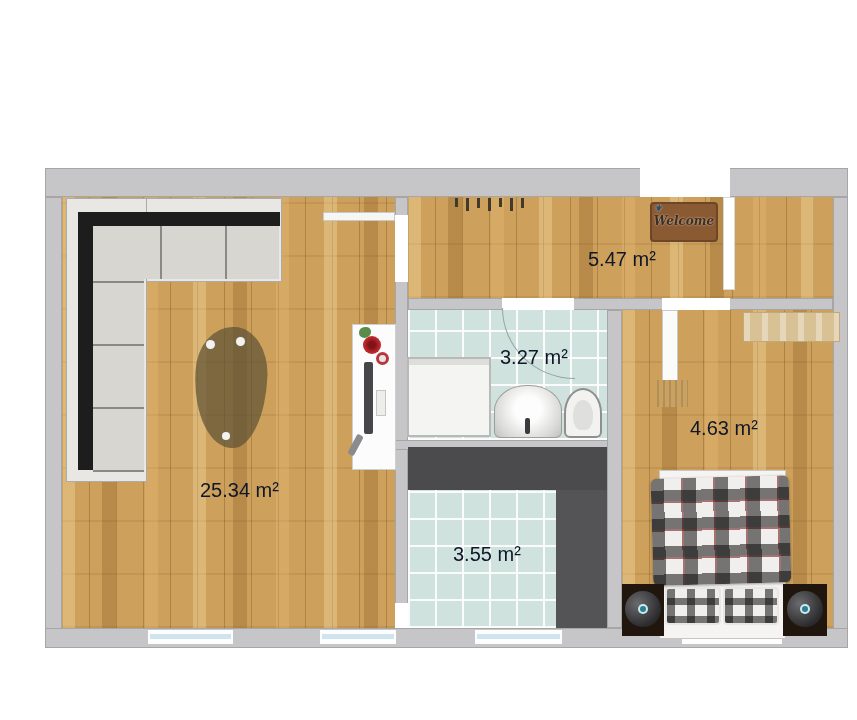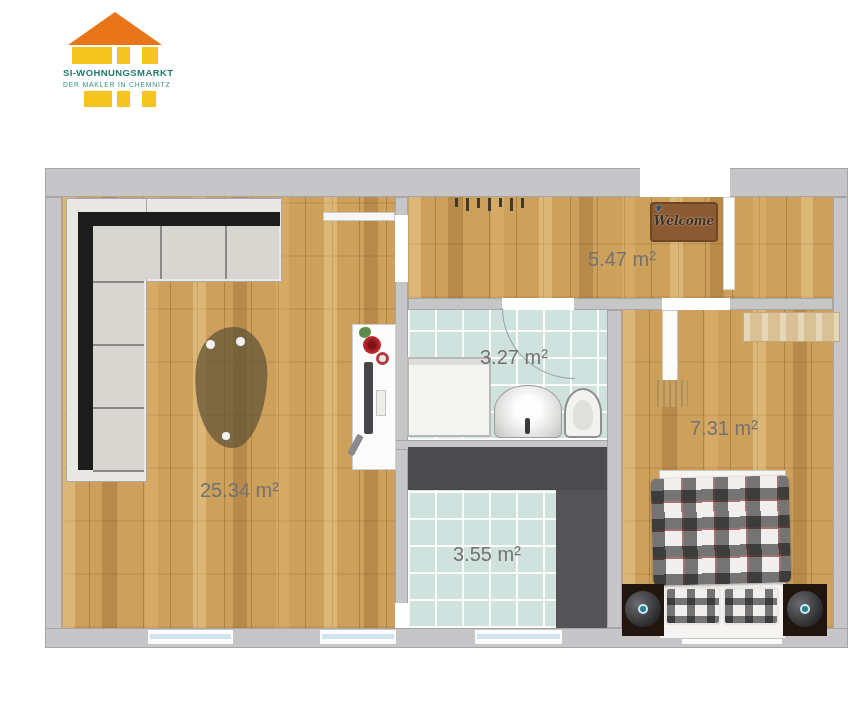--- a/index.html
+++ b/index.html
@@ -29,21 +29,21 @@
       repeating-linear-gradient(0deg, rgba(92,56,16,.10) 0 2px, rgba(0,0,0,0) 2px 53px);
   }
   .tiles{
     background-color:#CFE2DE;
     background-image:
       repeating-linear-gradient(90deg, rgba(255,255,255,.9) 0 2px, rgba(0,0,0,0) 2px 27px),
       repeating-linear-gradient(0deg, rgba(255,255,255,.9) 0 2px, rgba(0,0,0,0) 2px 27px);
   }
   .window{background:#FDFDFD;}
   .window::after{content:"";position:absolute;left:2px;right:2px;top:4px;height:5px;background:#CFE4EE;}
-  .arealabel{color:#737373;font-size:20px;white-space:nowrap;}
+  .arealabel{color:#0f172a;font-size:20px;white-space:nowrap;}
 
   
   .sofa-base{background:#E9E7E3;border:1px solid #ADABA7;}
   .sofa-black{background:#1D1D1D;}
   .cushions{background:#D8D6D1;}
   .cushions.h{background-image:repeating-linear-gradient(90deg, rgba(120,118,114,.8) 0 2px, rgba(0,0,0,0) 2px 65px);}
   .cushions.v{background-image:repeating-linear-gradient(0deg, rgba(120,118,114,.8) 0 2px, rgba(0,0,0,0) 2px 63px);}
 
   
   .plaid{
@@ -67,31 +67,20 @@
     color:#3A2F24;font-family:"DejaVu Serif", serif;font-style:italic;font-weight:bold;
     font-size:12px;text-align:center;line-height:34px;
     text-shadow:0 0 2px rgba(255,238,214,.8);
   }
   .hook{width:3px;background:#42382C;}
 </style>
 </head>
 <body>
 <div id="canvas">
 
-  <div class="abs" style="left:60px;top:12px;width:130px;height:96px;">
-    <div class="abs roof" style="left:8px;top:0;"></div>
-    <div class="abs brick" style="left:12px;top:35px;width:40px;height:17px;"></div>
-    <div class="abs brick" style="left:57px;top:35px;width:13px;height:17px;"></div>
-    <div class="abs brick" style="left:82px;top:35px;width:16px;height:17px;"></div>
-    <div class="abs logo-title" style="left:3px;top:55px;">SI-WOHNUNGSMARKT</div>
-    <div class="abs logo-sub" style="left:3px;top:69px;">DER MAKLER IN CHEMNITZ</div>
-    <div class="abs brick" style="left:24px;top:79px;width:28px;height:16px;"></div>
-    <div class="abs brick" style="left:57px;top:79px;width:13px;height:16px;"></div>
-    <div class="abs brick" style="left:82px;top:79px;width:14px;height:16px;"></div>
-  </div>
 
   <div class="abs wood" style="left:62px;top:197px;width:346px;height:431px;"></div>
   <div class="abs wood" style="left:408px;top:197px;width:425px;height:101px;"></div>
   <div class="abs tiles" style="left:408px;top:310px;width:199px;height:130px;"></div>
   <div class="abs tiles" style="left:408px;top:450px;width:199px;height:178px;"></div>
   <div class="abs wood" style="left:622px;top:310px;width:211px;height:318px;"></div>
 
   <div class="abs wall" style="left:45px;top:168px;width:803px;height:29px;"></div>
   <div class="abs wall" style="left:45px;top:197px;width:17px;height:451px;"></div>
   <div class="abs wall" style="left:833px;top:197px;width:15px;height:451px;"></div>
@@ -184,17 +173,17 @@
     </div>
   </div>
   <div class="abs" style="left:783px;top:584px;width:44px;height:52px;background:#20160E;">
     <div class="abs" style="left:4px;top:7px;width:36px;height:36px;border-radius:50%;background:radial-gradient(circle at 35% 35%, #6B6B6F, #2A2A2C 72%);">
       <div class="abs" style="left:13px;top:13px;width:10px;height:10px;border-radius:50%;background:#2D7F8F;box-shadow:inset 0 0 0 2px #CFE8EC;"></div>
     </div>
   </div>
 
   <div class="abs arealabel" style="left:200px;top:479px;">25.34 m²</div>
   <div class="abs arealabel" style="left:588px;top:248px;">5.47 m²</div>
-  <div class="abs arealabel" style="left:480px;top:346px;">3.27 m²</div>
+  <div class="abs arealabel" style="left:500px;top:346px;">3.27 m²</div>
   <div class="abs arealabel" style="left:453px;top:543px;">3.55 m²</div>
-  <div class="abs arealabel" style="left:690px;top:417px;">7.31 m²</div>
+  <div class="abs arealabel" style="left:690px;top:417px;">4.63 m²</div>
 
 </div>
 
 </body></html>

